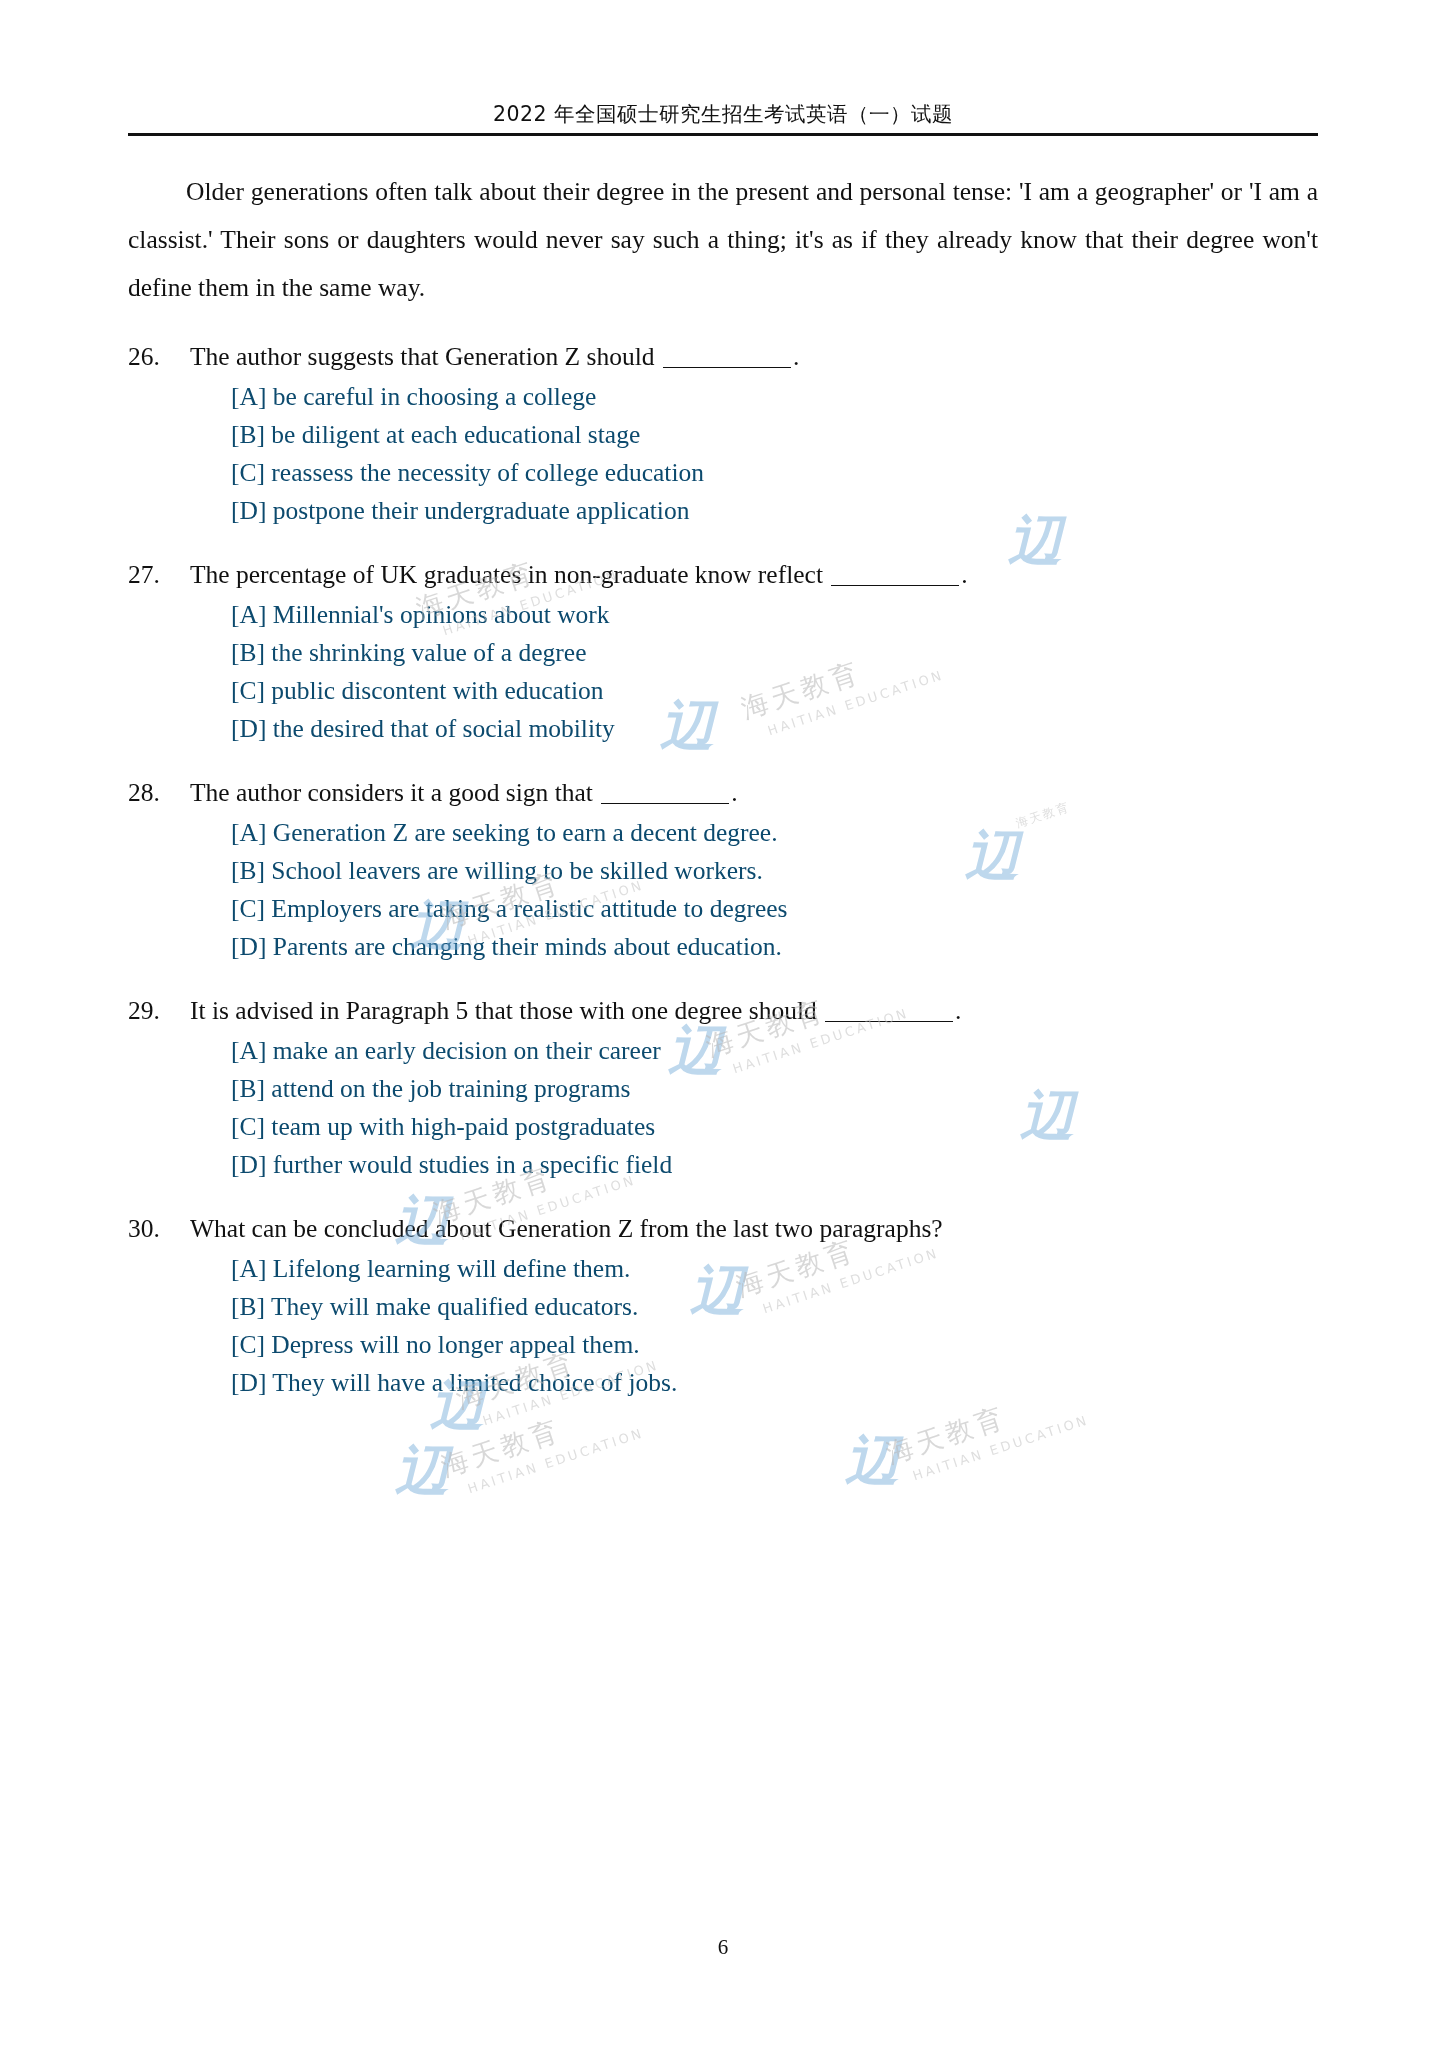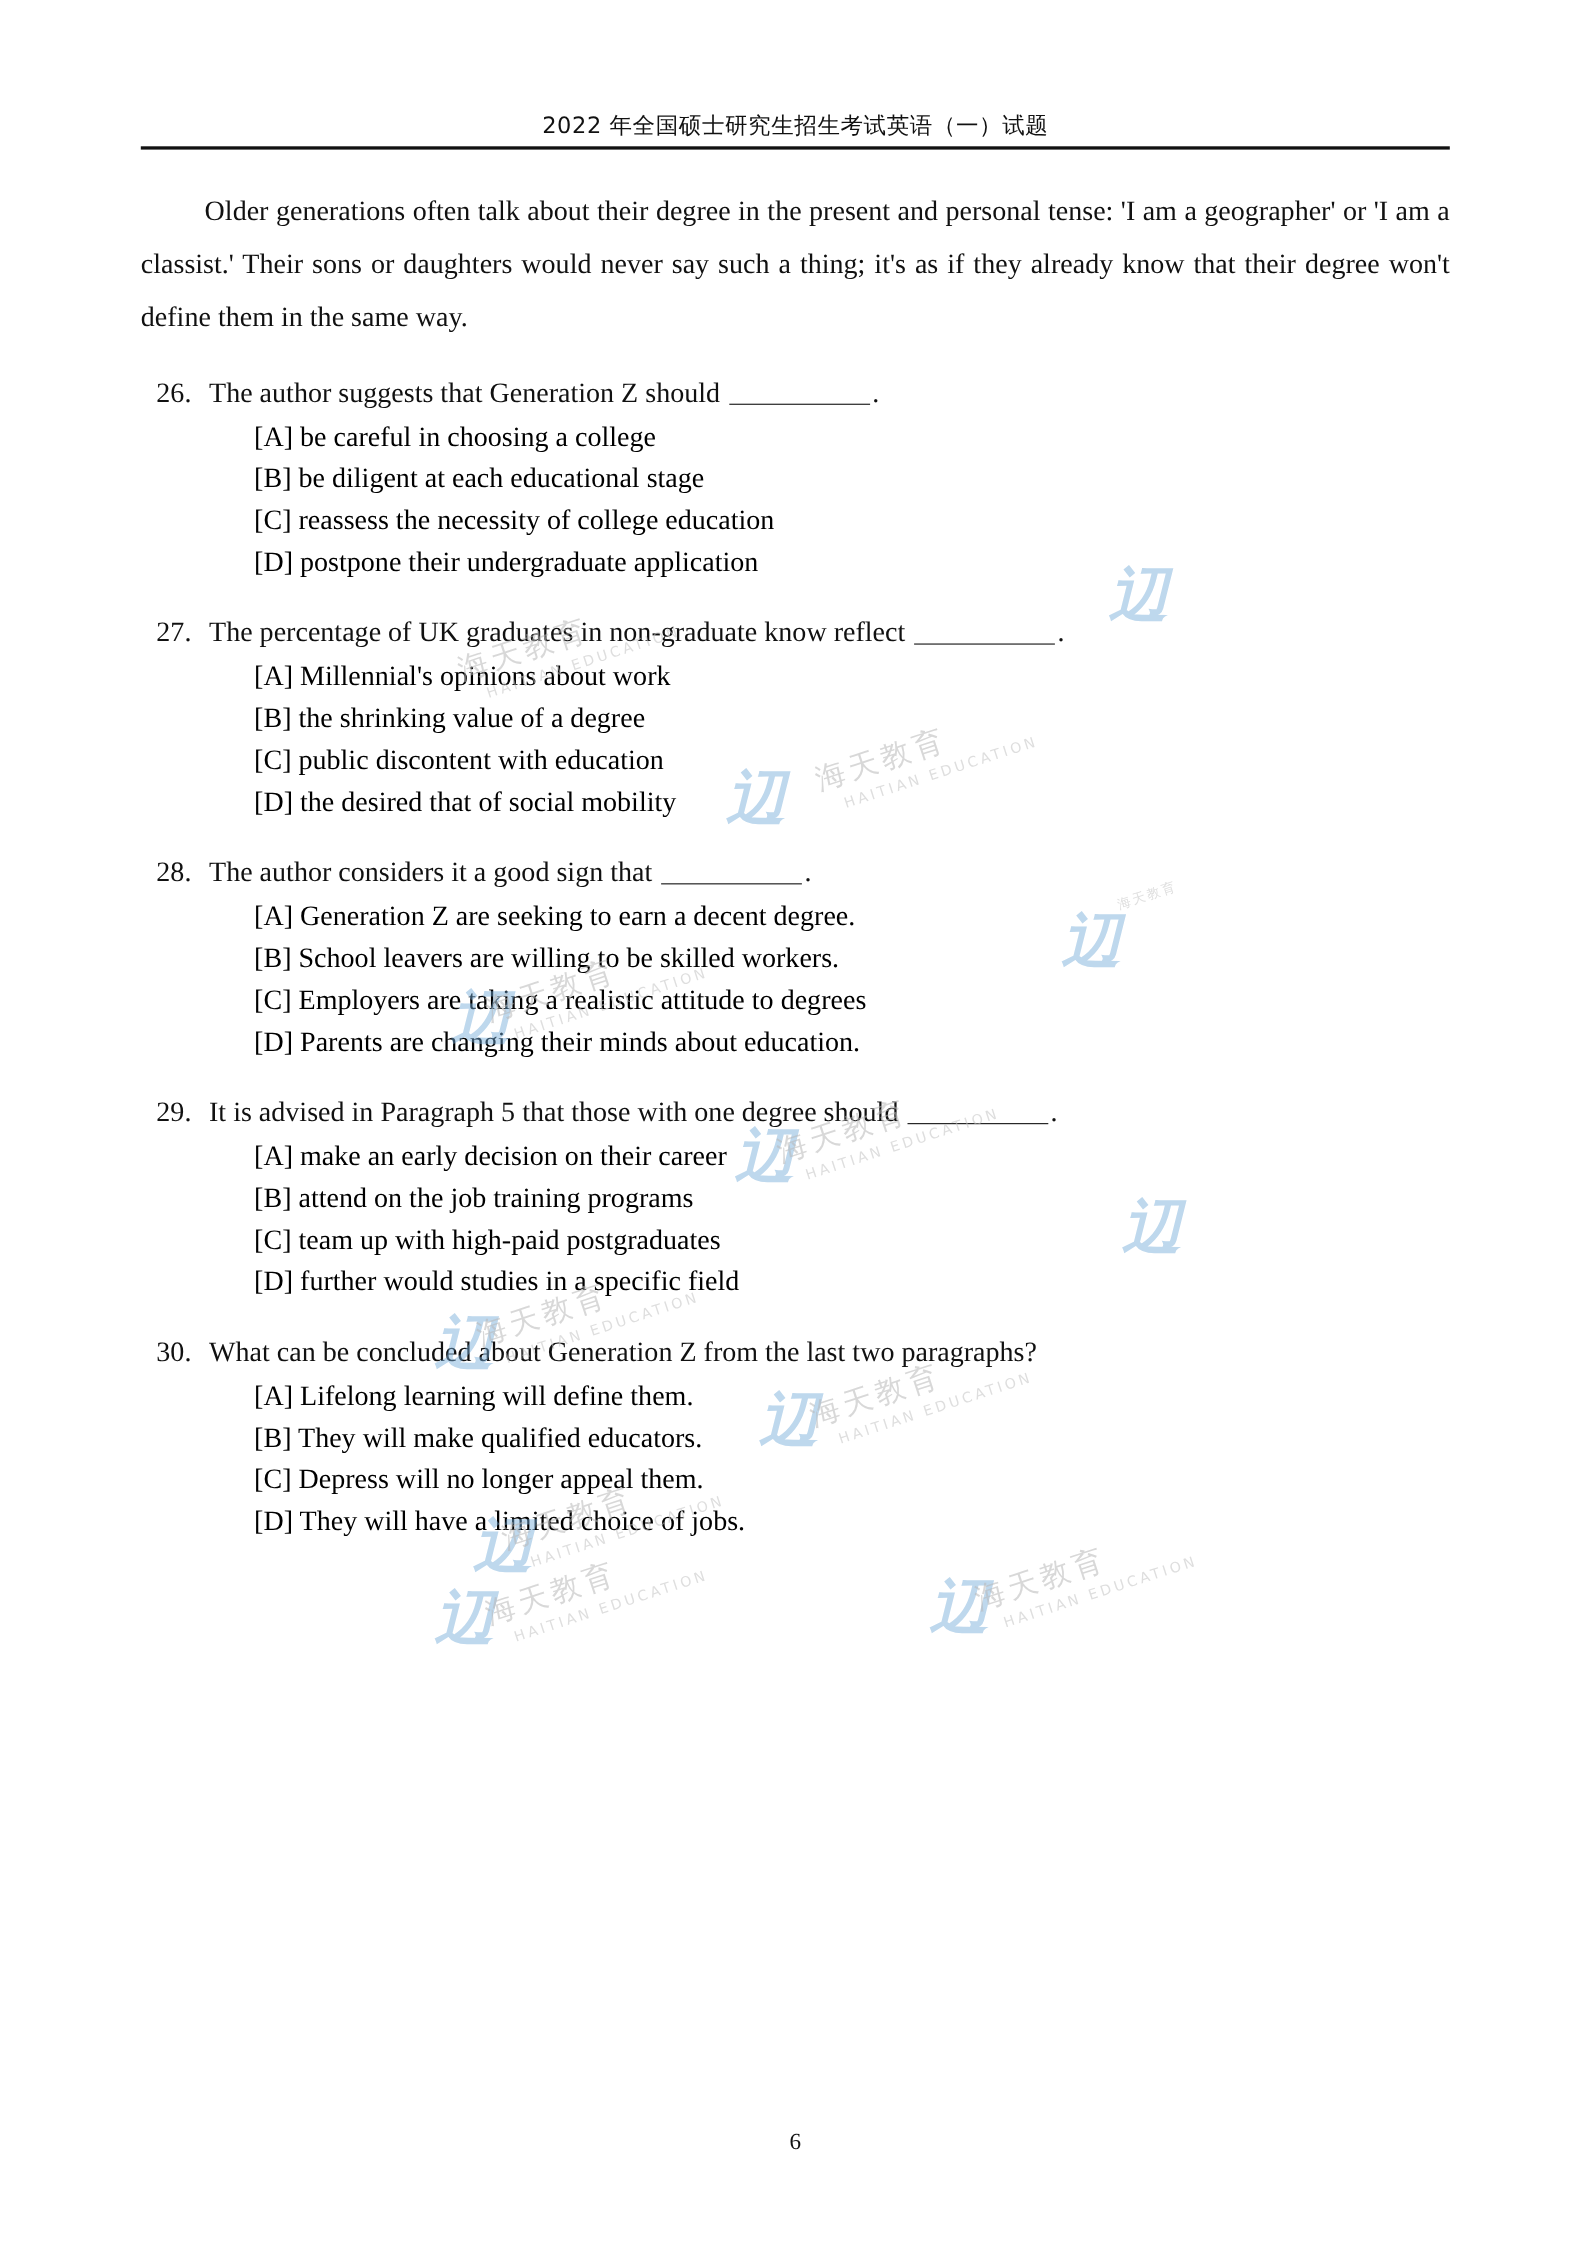--- a/index.html
+++ b/index.html
@@ -68,35 +68,35 @@
     line-height: 37px;
     padding-left: 62px;
     margin-bottom: 3px;
     color: #111;
   }
   .q-num {
     position: absolute;
     left: 0;
     top: 0;
     width: 46px;
-    text-align: right;
+    text-align: left;
     font-size: 25.5px;
   }
   .blank-line {
     display: inline-block;
     border-bottom: 1.6px solid #111;
     width: 128px;
     vertical-align: -3px;
     margin: 0 2px;
   }
   .option {
     font-size: 25.5px;
     line-height: 38px;
     padding-left: 103px;
-    color: #000000;
+    color: #0c4a6e;
   }
   .footer-page {
     position: absolute;
     bottom: 88px;
     left: 0;
     width: 1190px;
     text-align: center;
     font-size: 21px;
     color: #111;
   }

